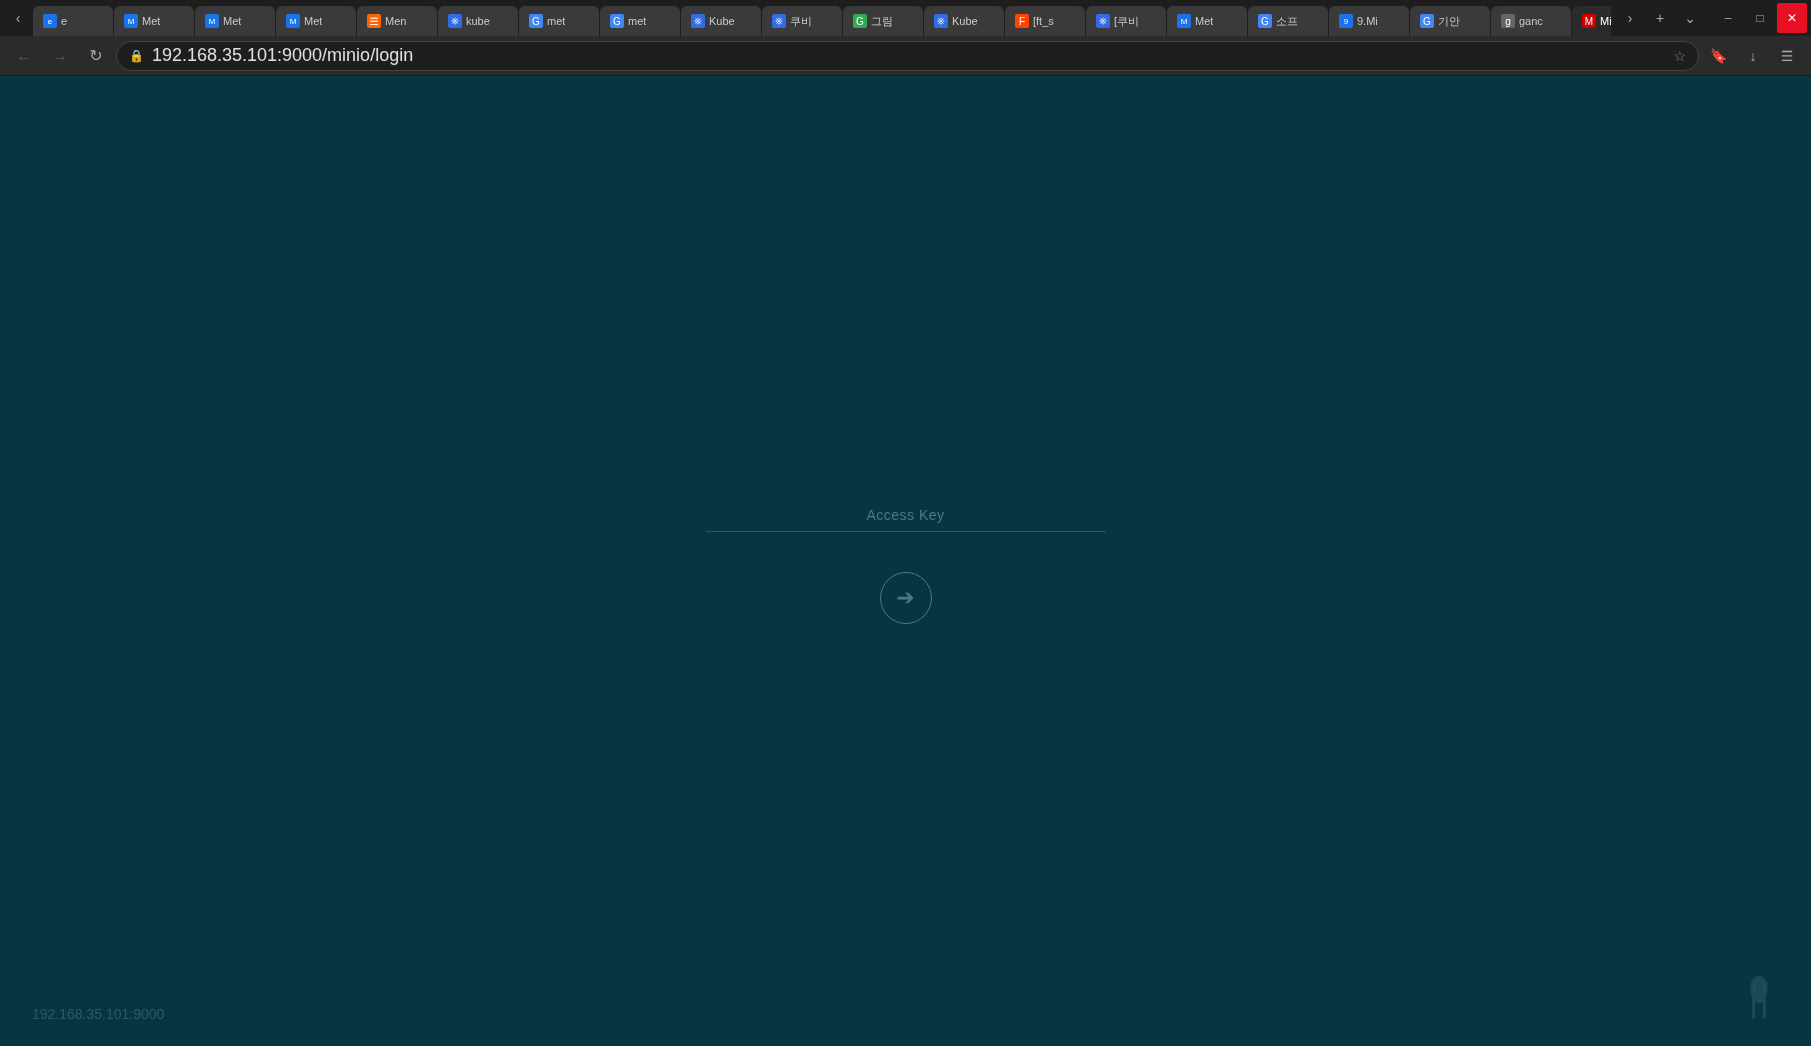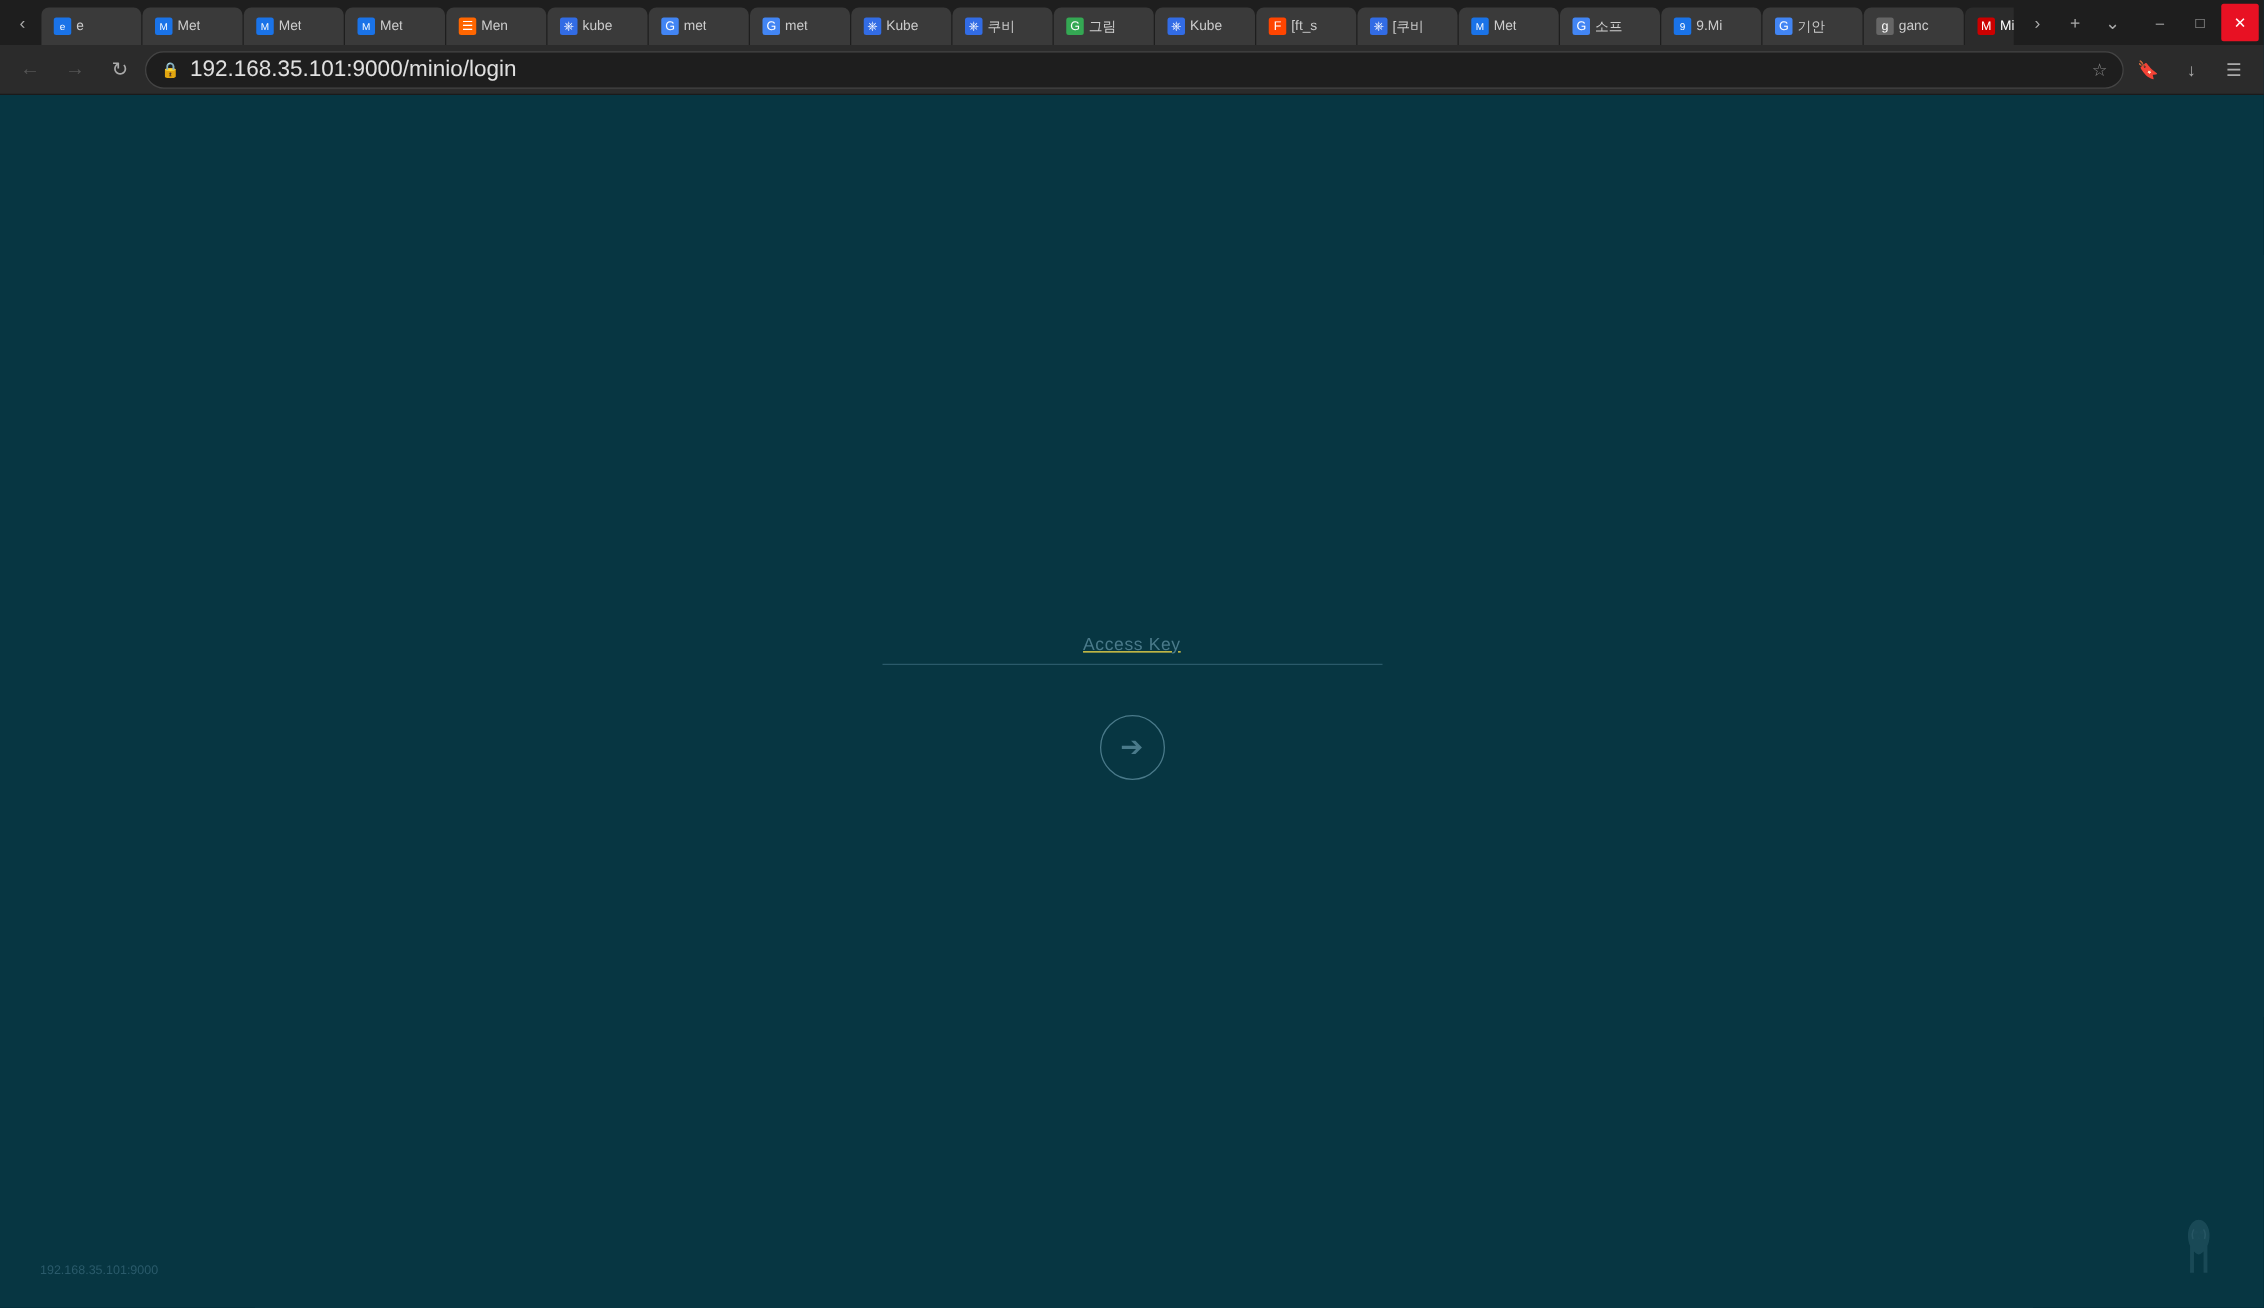--- a/index.html
+++ b/index.html
@@ -251,21 +251,20 @@
       width: 100%;
       background: transparent;
       border: none;
       border-bottom: 1px solid #2a5a6a;
       color: #fde047;
       font-size: 14px;
       padding: 8px 0;
       text-align: center;
       outline: none;
       letter-spacing: 0.5px;
-      text-decoration: underline;
     }
 
     .input-field::placeholder {
       color: #4a7a8a;
       text-align: center;
     }
 
     .login-btn {
       margin-top: 16px;
       width: 52px;
@@ -279,21 +278,21 @@
       align-items: center;
       justify-content: center;
       font-size: 22px;
     }
 
     .server-address {
       position: absolute;
       bottom: 24px;
       left: 32px;
       color: #2a5a6a;
-      font-size: 10px;
+      font-size: 14px;
     }
 
     .minio-logo {
       position: absolute;
       bottom: 16px;
       right: 32px;
       color: #4a7a8a;
       font-size: 32px;
       opacity: 0.7;
     }

